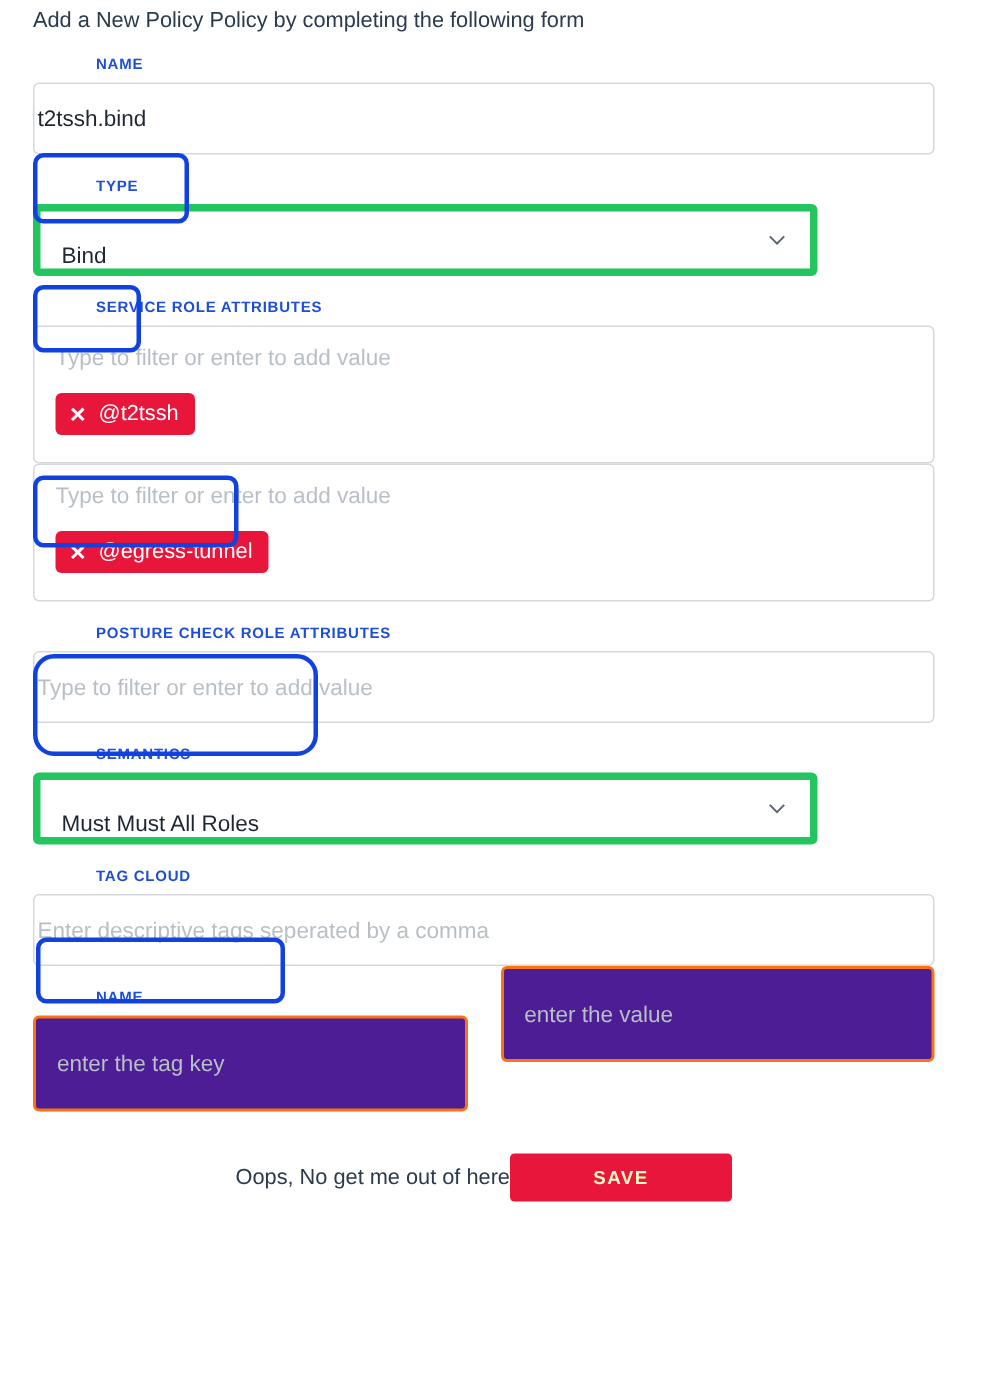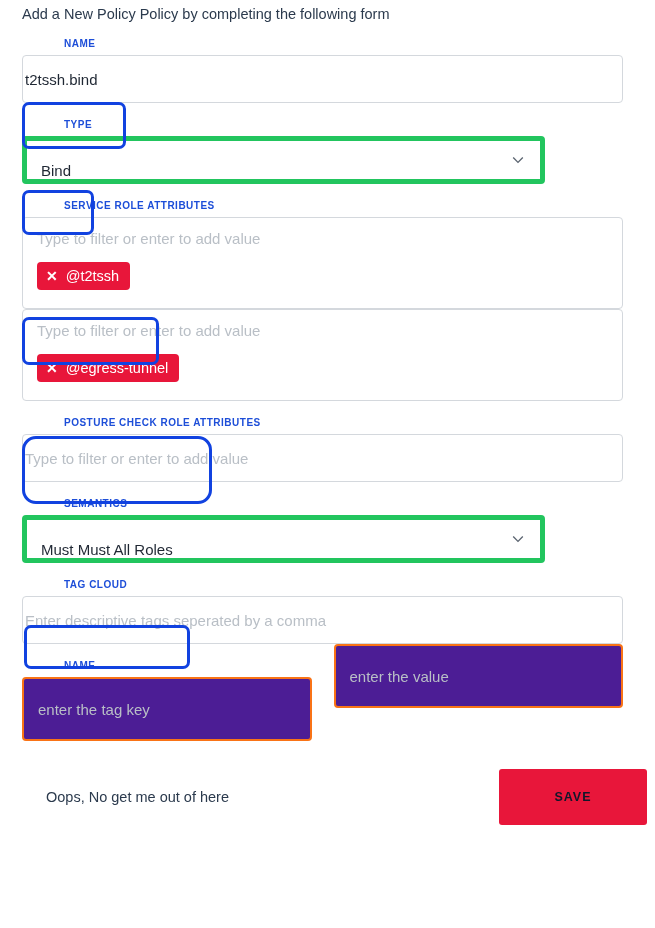--- a/index.html
+++ b/index.html
@@ -110,36 +110,35 @@
     border: 2px solid #f97316;
     border-radius: 4px;
     background: #4c1d95;
     display: flex;
     align-items: center;
     padding: 0 14px;
   }
   .footer {
     display: flex;
     align-items: center;
-    justify-content: space-between;
+    justify-content: center;
     width: 601px;
     margin-top: 28px;
-    margin-left: 24px;
   }
   .cancel-link {
     font-size: 14.5px;
     color: #2b3a4d;
     text-decoration: none;
     cursor: pointer;
   }
   .save-btn {
     width: 148px;
-    height: 56px;
+    height: 32px;
     background: #e8163a;
-    color: #0f172a;
+    color: #fef9c3;
     border: none;
     border-radius: 3px;
     font-size: 12.5px;
     font-weight: bold;
     letter-spacing: 1px;
     cursor: pointer;
   }
   
   .annot {
     position: absolute;

